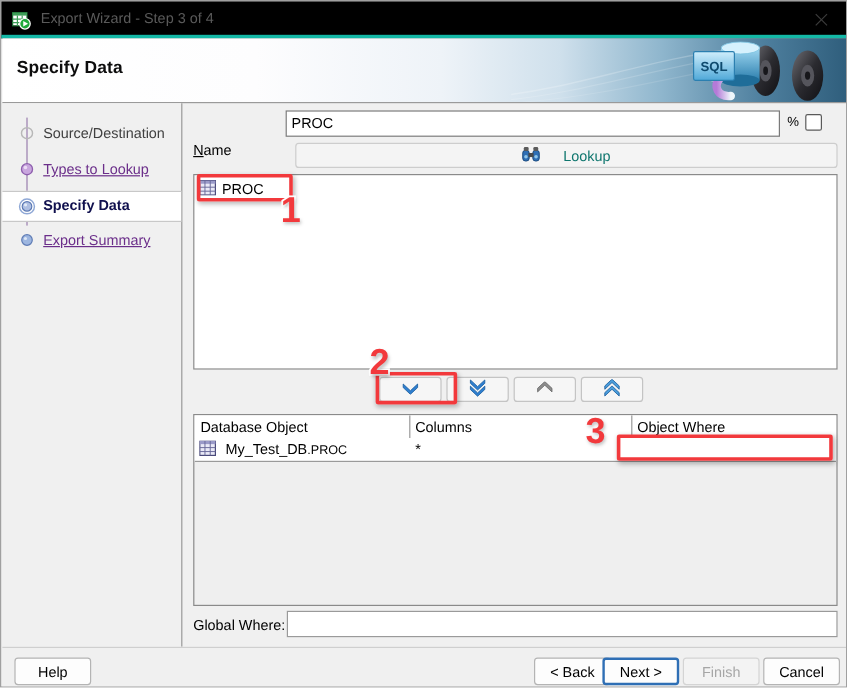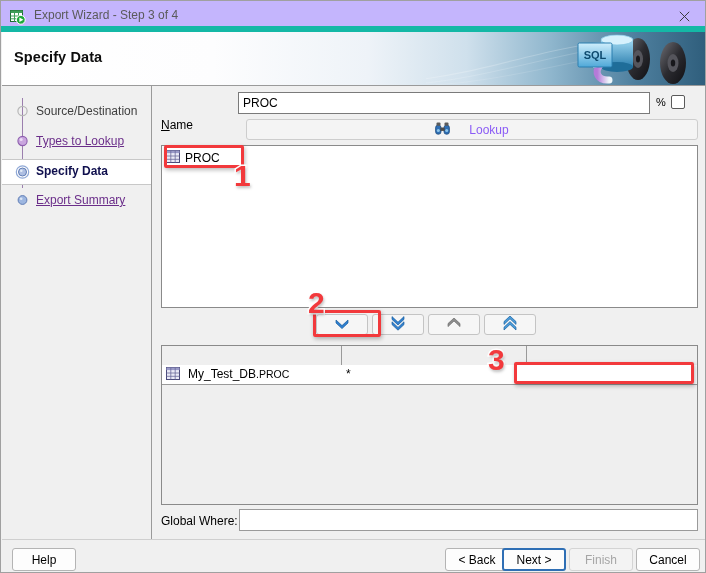--- a/index.html
+++ b/index.html
@@ -23,22 +23,22 @@
     border: 1px solid #a0a0a0;
     box-sizing: border-box;
     overflow: hidden;
   }
 
   
   #titlebar {
     position: absolute;
     left: 0; top: 0;
     width: 706px; height: 31px;
-    background: #c4b5fd;
-    border-bottom: 6px solid #14b8a6;
+    background: #000000;
+    border-bottom: 3px solid #14b8a6;
     box-sizing: border-box;
   }
   #app-icon {
     position: absolute;
     left: 9px; top: 8px;
     width: 16px; height: 16px;
   }
   #title-text {
     position: absolute;
     left: 33px; top: 7px;
@@ -194,21 +194,21 @@
   #lookup-btn {
     position: absolute;
     left: 93px; top: 33px;
     width: 452px; height: 21px;
     background: #f4f4f4;
     border: 1px solid #cdcdcd;
     border-radius: 3px;
     box-sizing: border-box;
     font-family: "Liberation Sans", sans-serif;
     font-size: 12px;
-    color: #8b5cf6;
+    color: #0f766e;
     cursor: pointer;
     display: flex;
     align-items: center;
     justify-content: center;
     gap: 19px;
     padding: 0;
   }
 
   
   #obj-list {
@@ -569,20 +569,25 @@
     <button class="arrow-btn" style="left:331px;">
       <span>
         <svg width="16" height="15" viewBox="0 0 16 15">
           <polygon points="2,8.4 8,2.8 14,8.4 14,5.6 8,0 2,5.6" fill="#4a9ddb" stroke="#1a5e9e" stroke-width="0.7"></polygon>
           <polygon points="2,14 8,8.4 14,14 14,11.2 8,5.6 2,11.2" fill="#4a9ddb" stroke="#1a5e9e" stroke-width="0.7"></polygon>
         </svg>
       </span>
     </button>
 
     <div id="grid">
+      <div id="grid-head">
+        <span class="gh" style="left:5px;">Database Object</span>
+        <span class="gh" style="left:184px;">Columns</span>
+        <span class="gh" style="left:369px;">Object Where</span>
+      </div>
       <div class="gcol-div" style="left:179px; height:38px;"></div>
       <div class="gcol-div" style="left:364px; height:38px;"></div>
 
       <div id="grid-row">
         <span id="row-icon">
           <svg width="14" height="13" viewBox="0 0 14 13">
             <rect x="0.5" y="0.5" width="13" height="12" fill="#e9e9f6" stroke="#4a4a7a" stroke-width="1"></rect>
             <rect x="0.5" y="0.5" width="13" height="2.6" fill="#9a9ac8"></rect>
             <line x1="4.8" y1="0.5" x2="4.8" y2="12.5" stroke="#6a6a9a" stroke-width="0.8"></line>
             <line x1="9.2" y1="0.5" x2="9.2" y2="12.5" stroke="#6a6a9a" stroke-width="0.8"></line>

